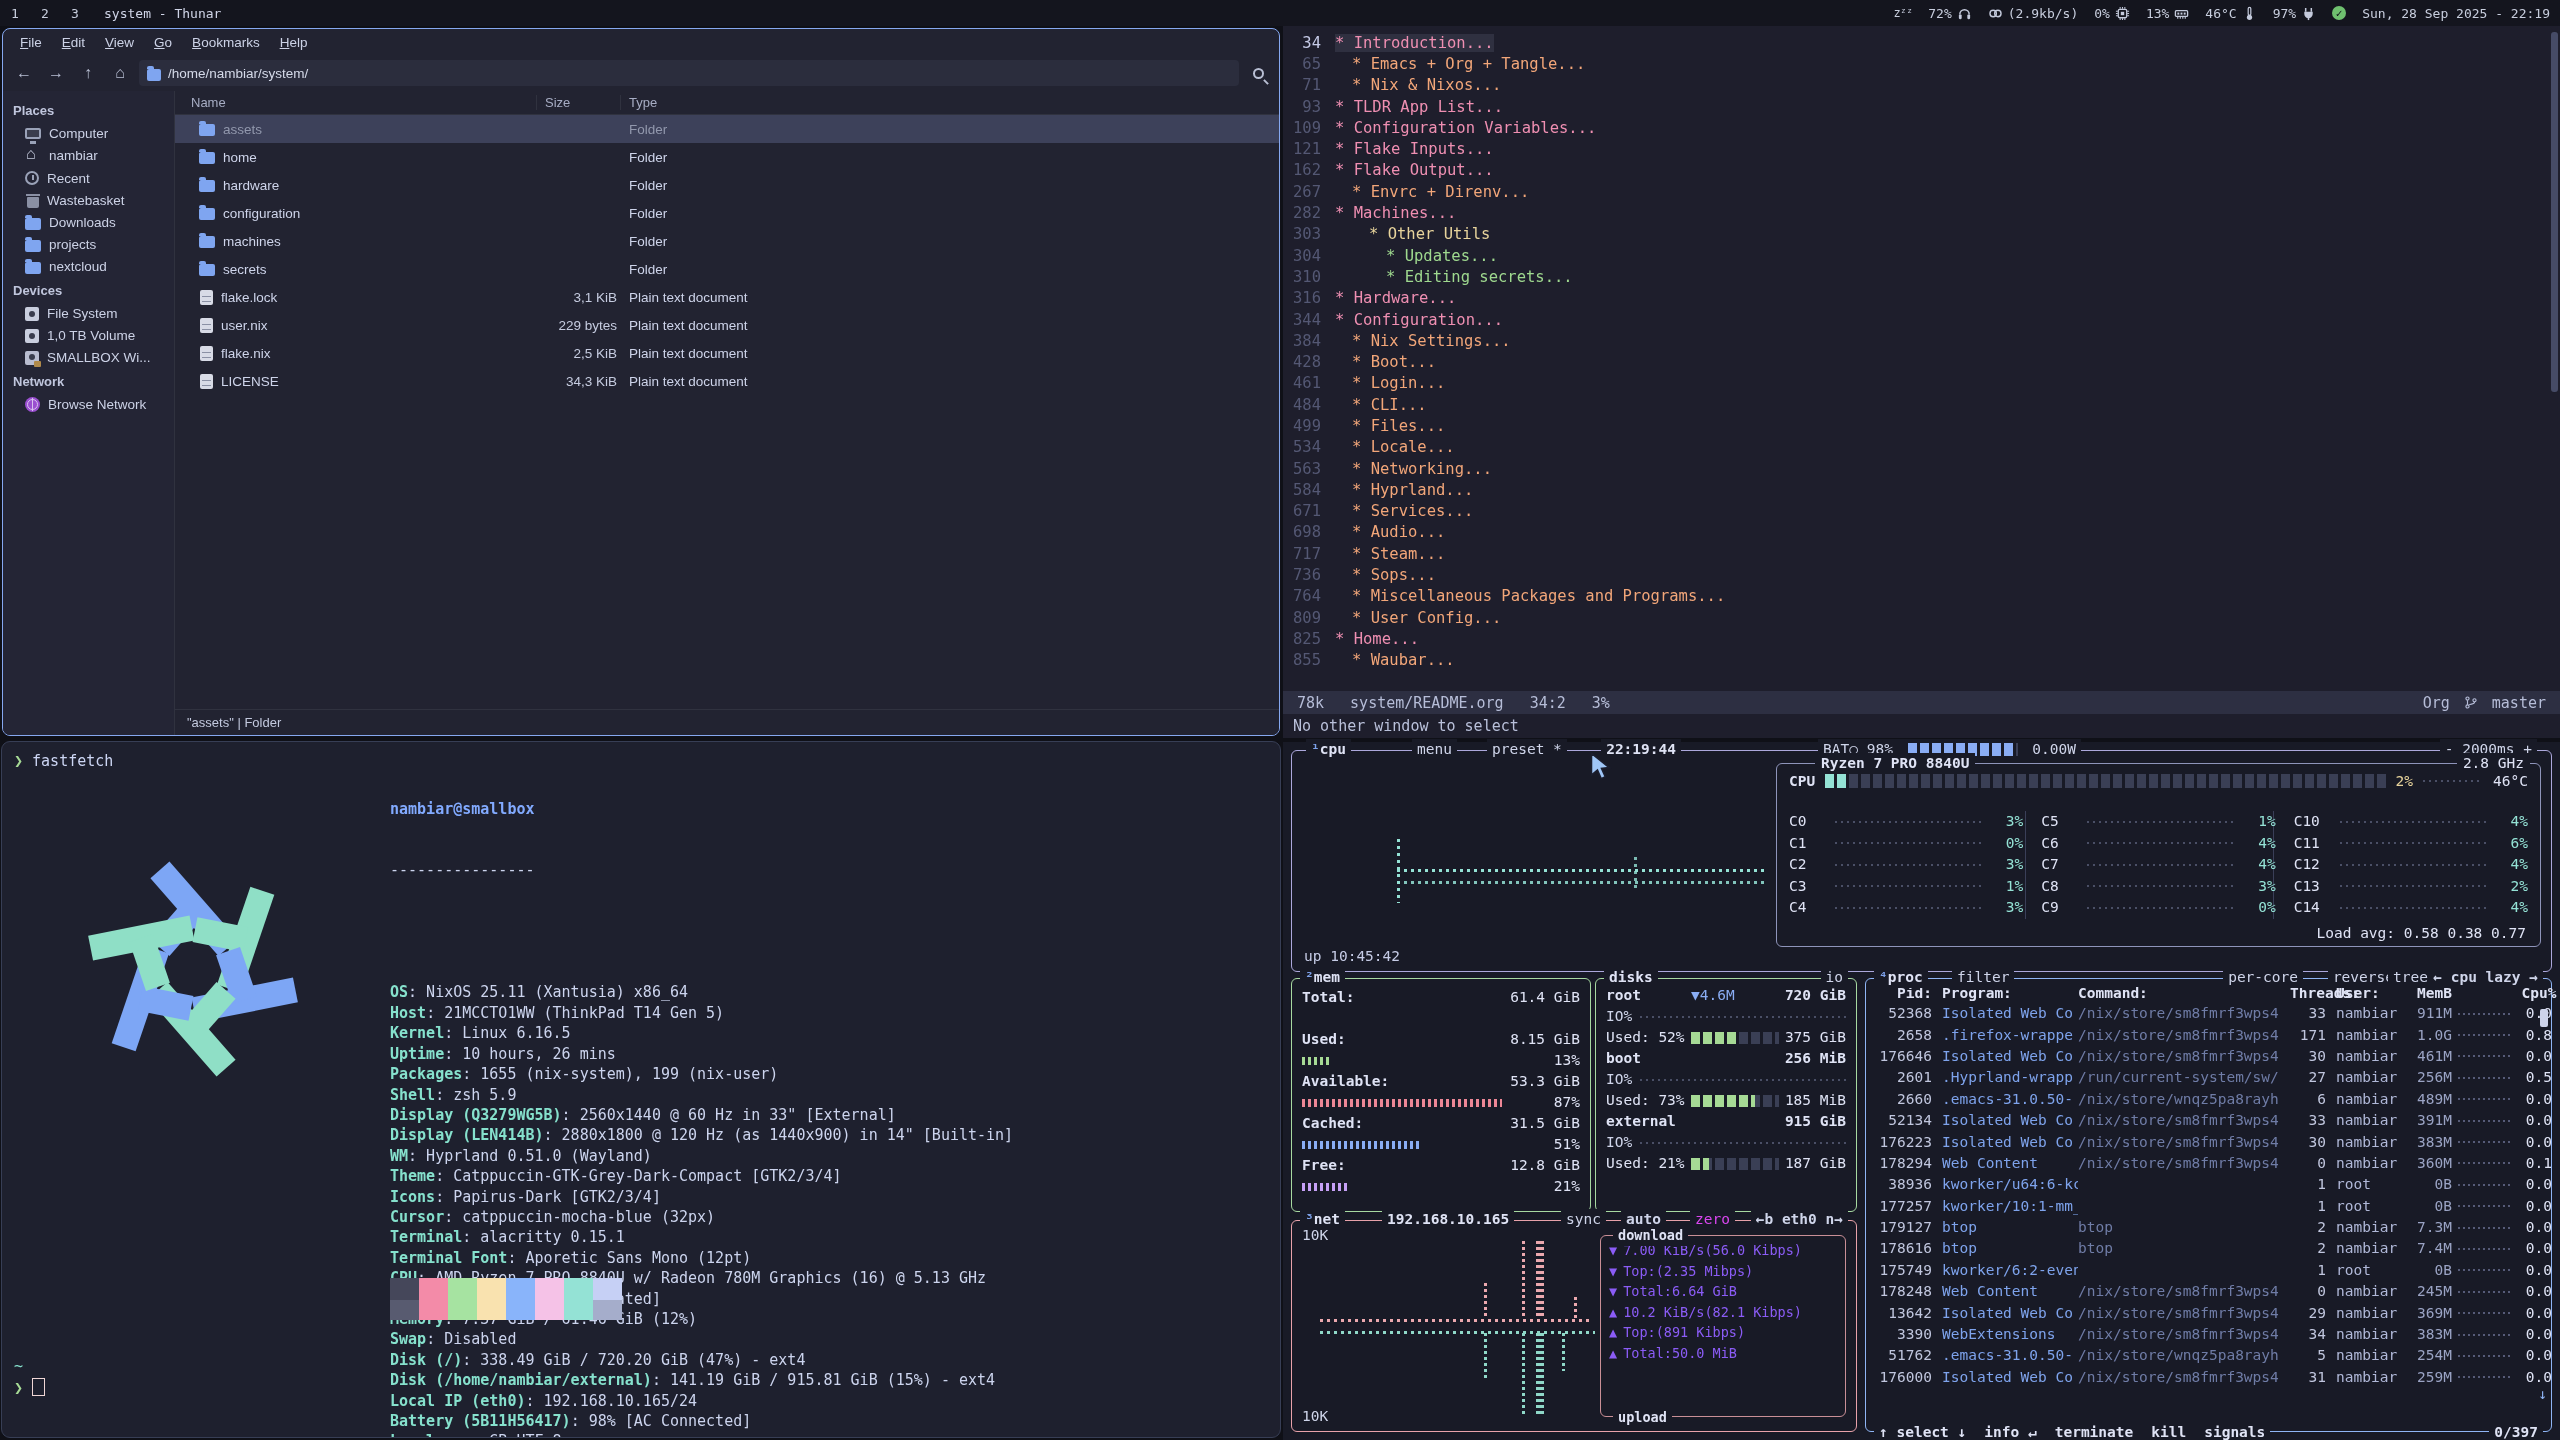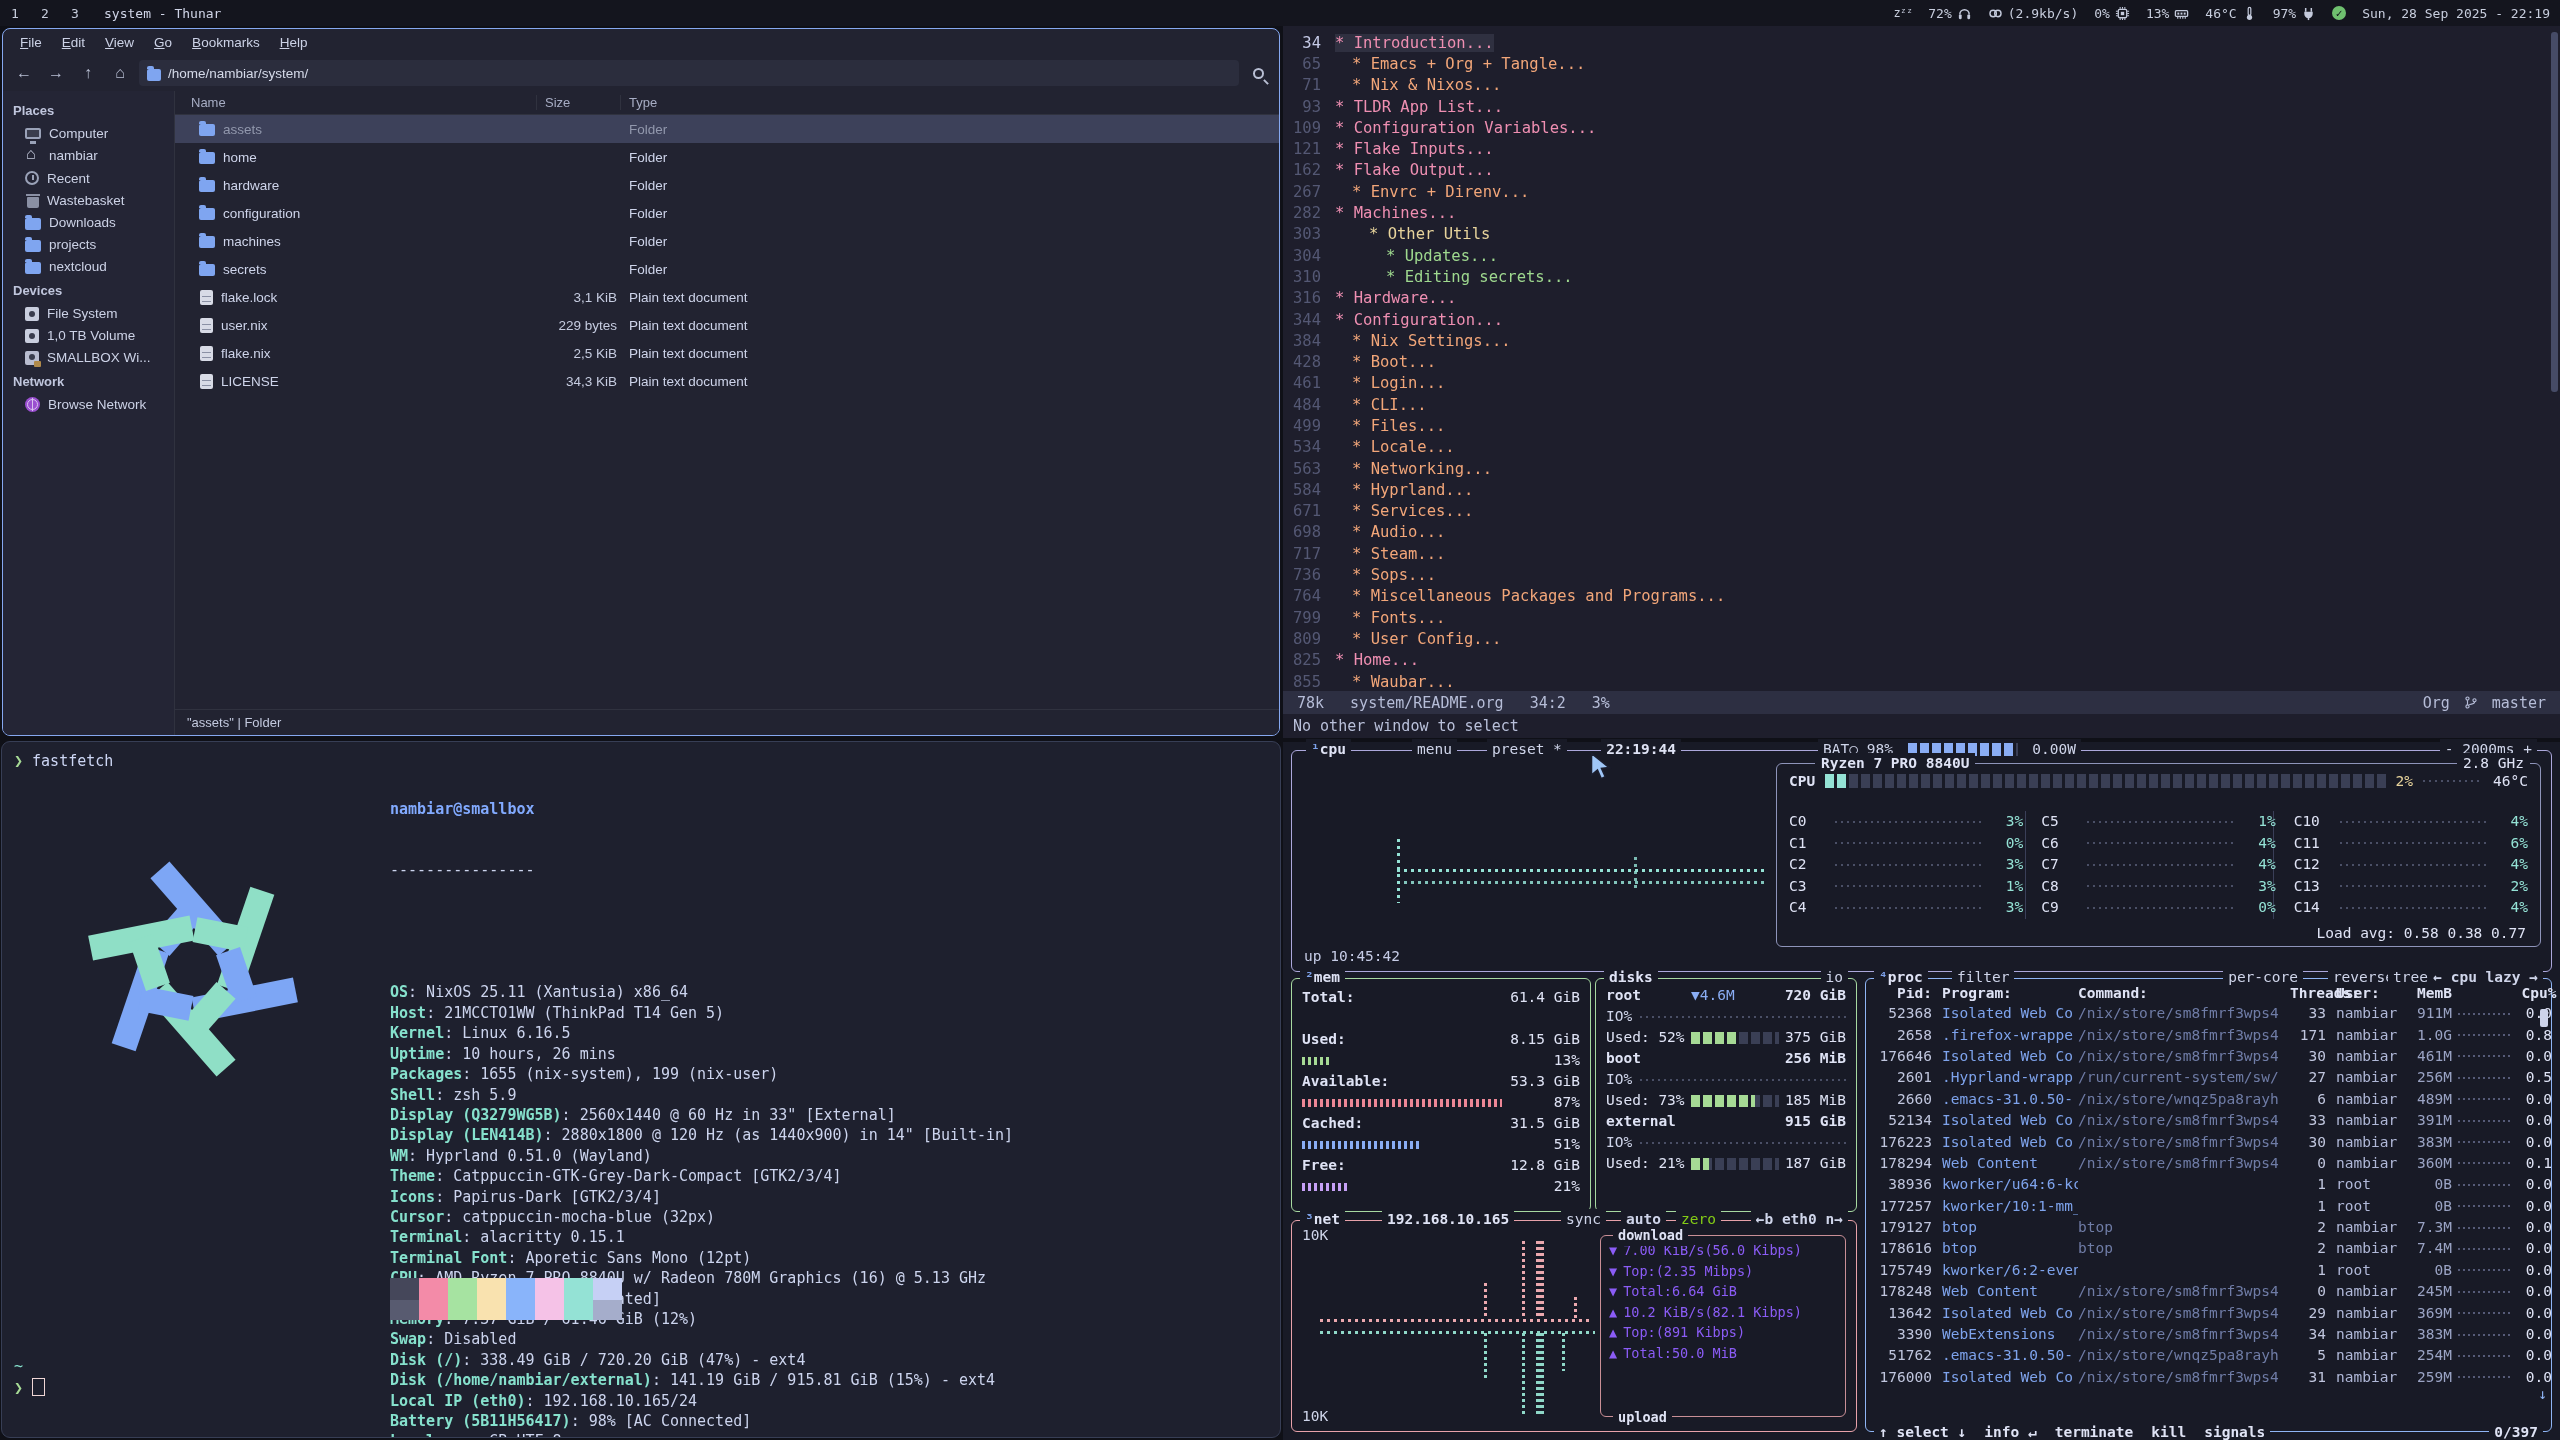--- a/index.html
+++ b/index.html
@@ -596,24 +596,20 @@
         <div class="eline lvl2">
           <span class="lnum">736</span>
           <span class="etext">* Sops...</span>
         </div>
 
         <div class="eline lvl2">
           <span class="lnum">764</span>
           <span class="etext">* Miscellaneous Packages and Programs...</span>
         </div>
 
-        <div class="eline lvl2">
-          <span class="lnum">799</span>
-          <span class="etext">* Fonts...</span>
-        </div>
 
         <div class="eline lvl2">
           <span class="lnum">809</span>
           <span class="etext">* User Config...</span>
         </div>
 
         <div class="eline lvl1">
           <span class="lnum">825</span>
           <span class="etext">* Home...</span>
         </div>
@@ -979,21 +975,21 @@
           </div>
         </div>
       </div>
   </div>
 
   <div class="bbox" id="netbox">
     <span class="btitle" style="left:8px"><span class="sup">³</span><span>net</span></span>
     <span class="bopt" style="left:90px;font-weight:bold;color:#dfe3f5">192.168.10.165</span>
     <span class="bopt" style="right:250px">sync</span>
     <span class="bopt" style="right:190px;font-weight:bold">auto</span>
-    <span class="bopt" style="right:135px;color:#84cc16">zero</span>
+    <span class="bopt" style="right:121px;color:#d946ef">zero</span>
     <span class="bopt" style="right:8px;font-weight:bold">←b eth0 n→</span>
     <span id="net10k-top">10K</span>
     <span id="net10k-bot">10K</span>
 
     <div class="dotline pinkline" style="left:28px;top:98px;width:270px"></div>
     <div class="dotline tealline" style="left:28px;top:110px;width:275px"></div>
     <div class="vdots vpink" style="left:230px;top:20px;height:78px"></div>
     <div class="vdots vpink" style="left:244px;top:20px;height:78px;width:8px"></div>
     <div class="vdots vpink" style="left:192px;top:62px;height:36px"></div>
     <div class="vdots vpink" style="left:282px;top:76px;height:22px"></div>

